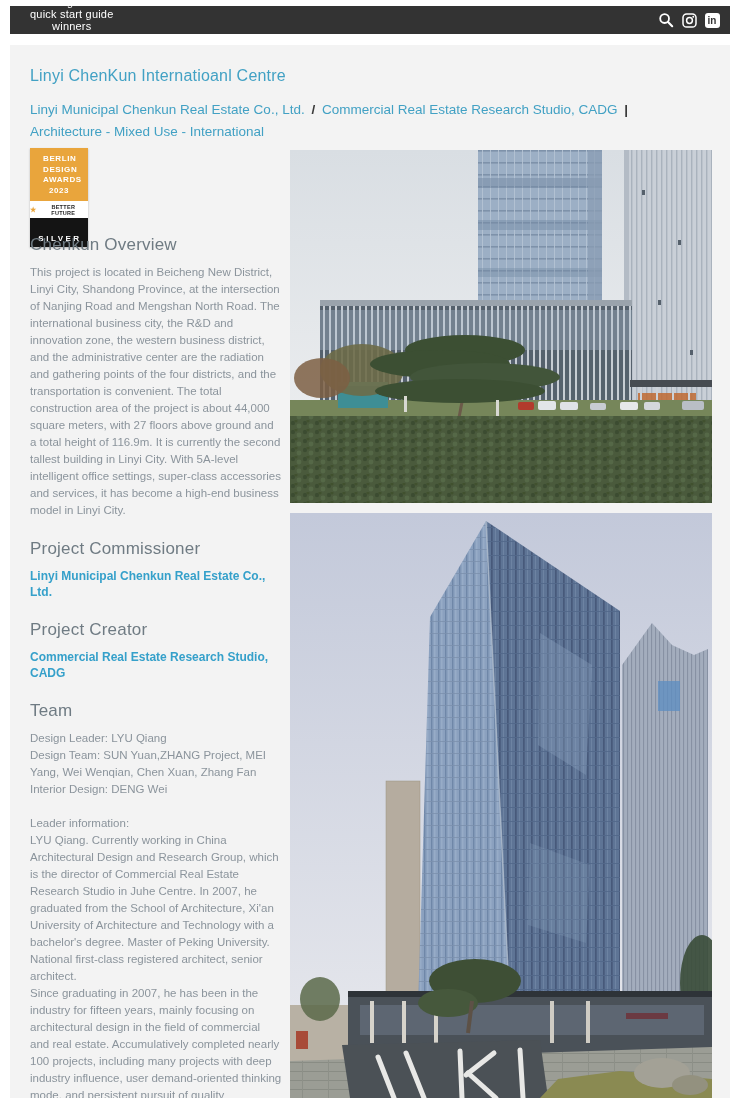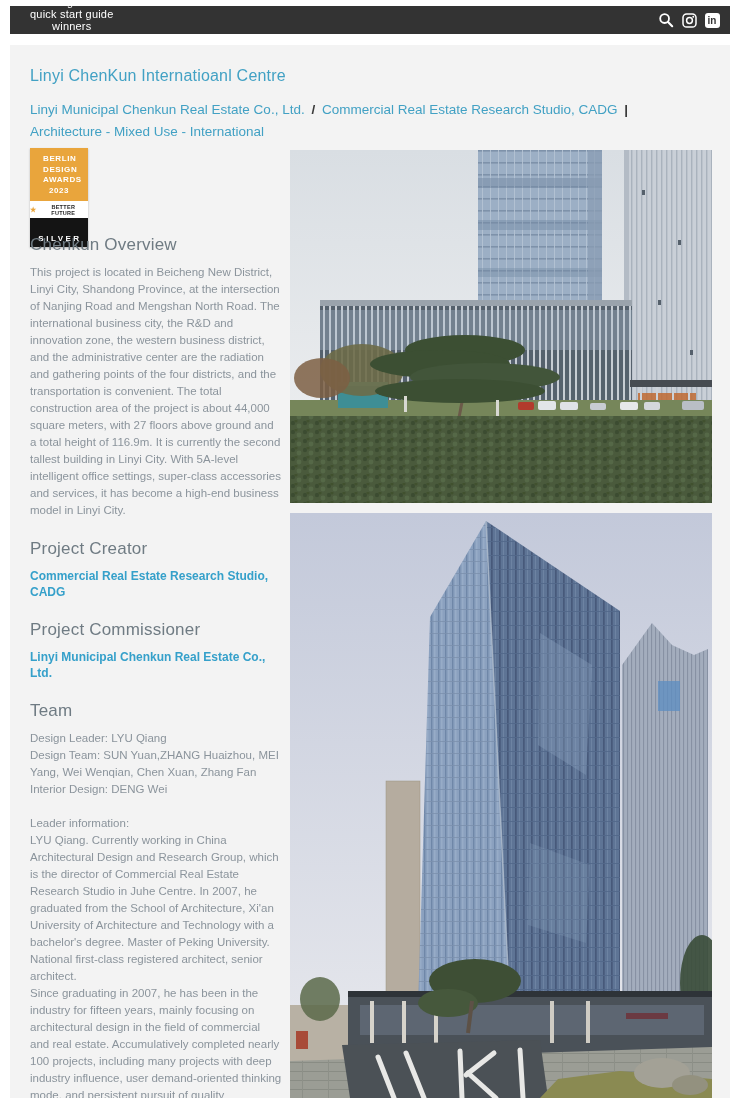--- a/index.html
+++ b/index.html
@@ -134,33 +134,33 @@
   </div>
 
   <div class="left-col">
 
     <section>
       <h2>Chenkun Overview</h2>
       <p class="body-text">This project is located in Beicheng New District, Linyi City, Shandong Province, at the intersection of Nanjing Road and Mengshan North Road. The international business city, the R&amp;D and innovation zone, the western business district, and the administrative center are the radiation and gathering points of the four districts, and the transportation is convenient. The total construction area of the project is about 44,000 square meters, with 27 floors above ground and a total height of 116.9m. It is currently the second tallest building in Linyi City. With 5A-level intelligent office settings, super-class accessories and services, it has become a high-end business model in Linyi City.</p>
     </section>
 
     <section>
+      <h2>Project Commissioner</h2>
+      <a class="entity-link">Linyi Municipal Chenkun Real Estate Co., Ltd.</a>
+    </section>
+
+    <section>
       <h2>Project Creator</h2>
       <a class="entity-link">Commercial Real Estate Research Studio, CADG</a>
     </section>
 
     <section>
-      <h2>Project Commissioner</h2>
-      <a class="entity-link">Linyi Municipal Chenkun Real Estate Co., Ltd.</a>
-    </section>
-
-    <section>
       <h2>Team</h2>
       <p class="body-text pre">Design Leader: LYU Qiang
-Design Team: SUN Yuan,ZHANG Huaizhou, MEI Yang, Wei Wenqian, Chen Xuan, Zhang Fan
+Design Team: SUN Yuan,ZHANG Project, MEI Yang, Wei Wenqian, Chen Xuan, Zhang Fan
 Interior Design: DENG Wei</p>
       <p class="body-text pre leader-info">Leader information:
 LYU Qiang. Currently working in China Architectural Design and Research Group, which is the director of Commercial Real Estate Research Studio in Juhe Centre. In 2007, he graduated from the School of Architecture, Xi'an University of Architecture and Technology with a bachelor's degree. Master of Peking University. National first-class registered architect, senior architect.
 Since graduating in 2007, he has been in the industry for fifteen years, mainly focusing on architectural design in the field of commercial and real estate. Accumulatively completed nearly 100 projects, including many projects with deep industry influence, user demand-oriented thinking mode, and persistent pursuit of quality excellence, which are highly recognized by the market and the industry. He has won one first prize, one second prize of Beijing Excellent Survey and Design and several international awards.</p>
     </section>
 
   </div>
 
   <div class="right-col">
 

